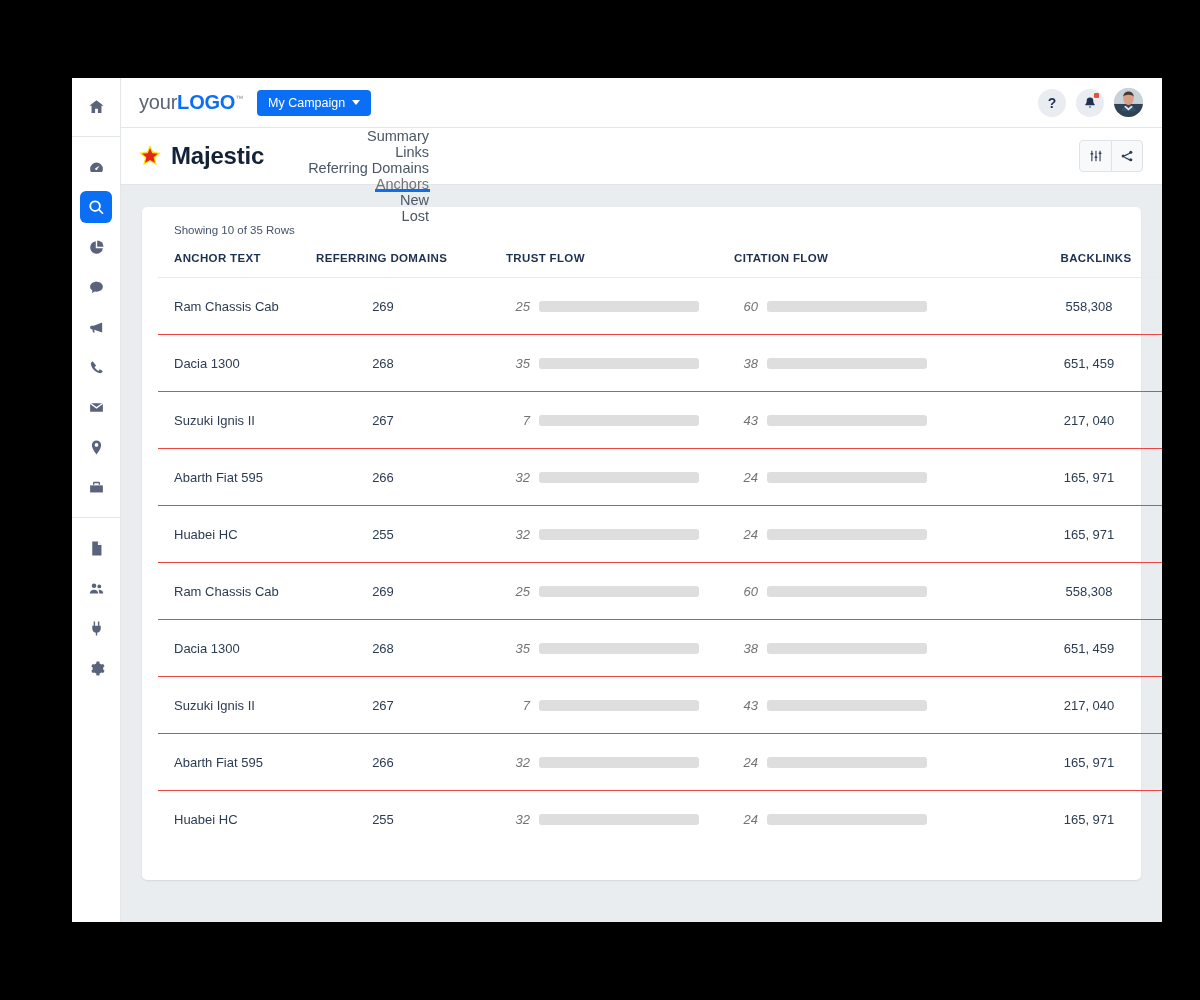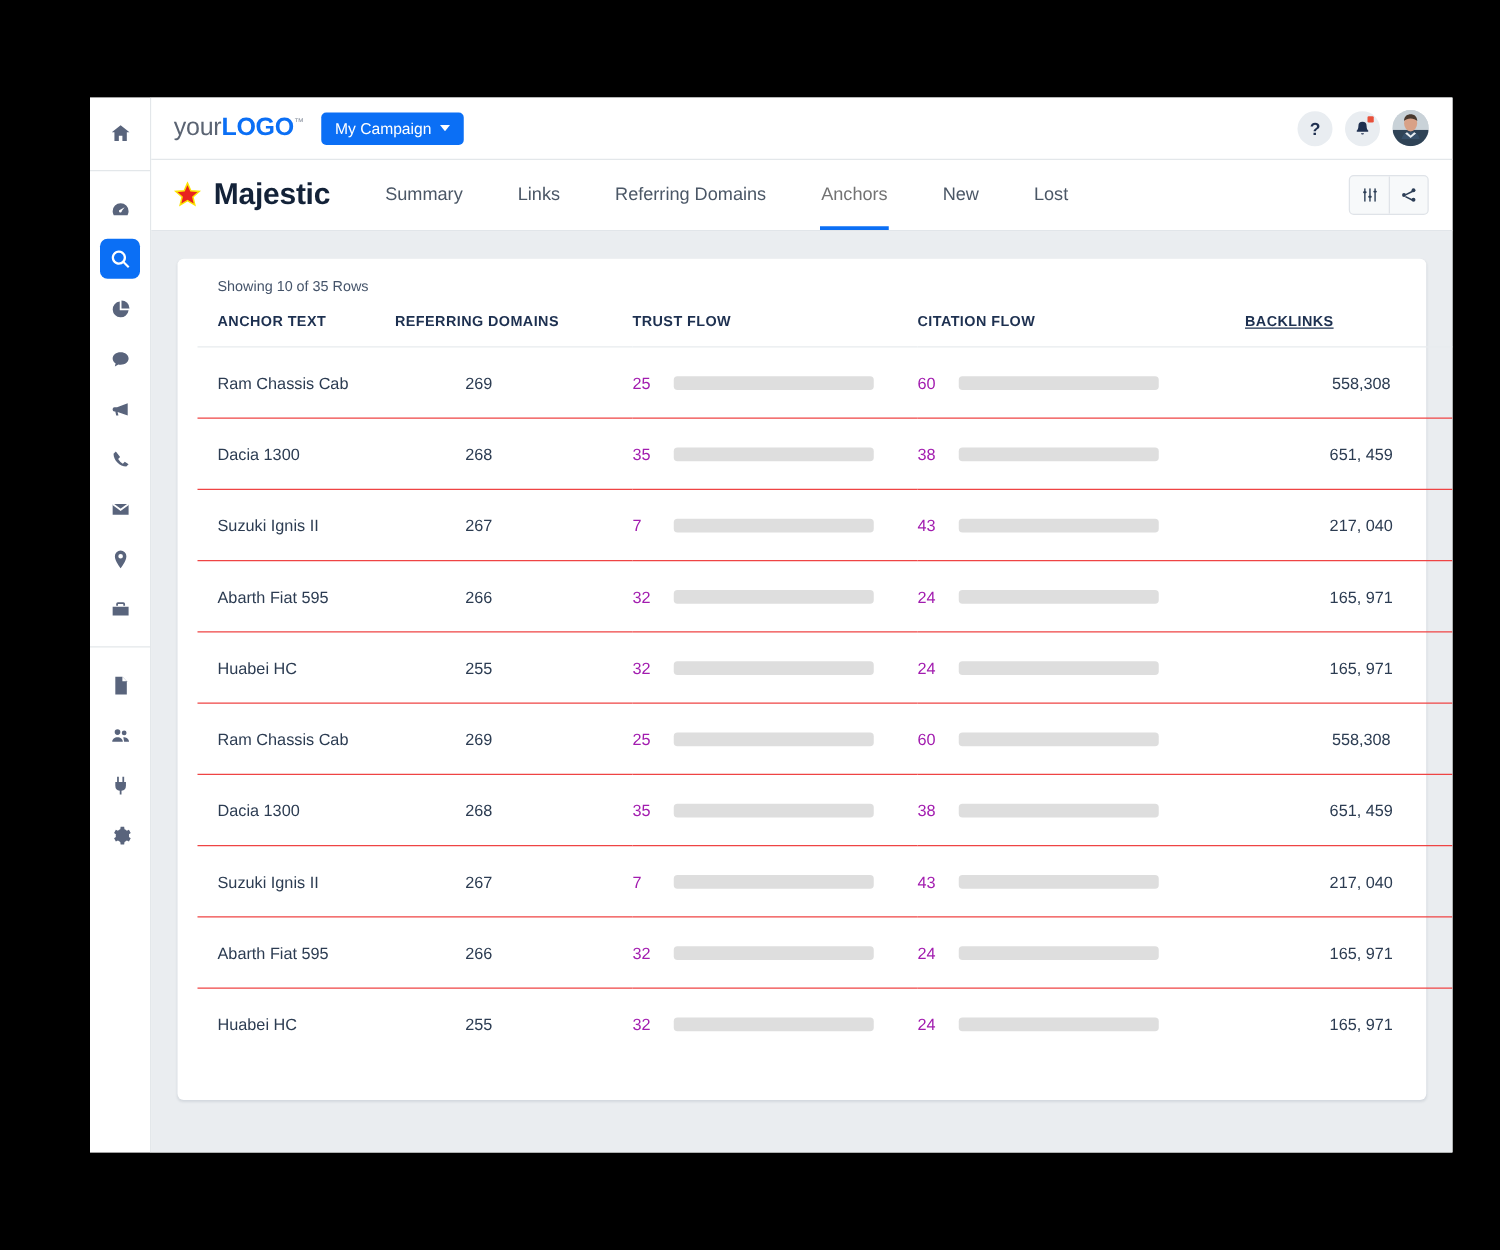--- a/index.html
+++ b/index.html
@@ -108,21 +108,21 @@
     height: 57px;
     background: #fff;
     border-bottom: 1px solid #e1e5e9;
     display: flex; align-items: center;
     padding: 0 19px 0 18px;
     flex: 0 0 57px;
   }
   .brand { display: flex; align-items: center; gap: 10px; margin-right: 30px; }
   .brand-star { width: 22px; height: 22px; display: block; }
   .brand-name { font-size: 24px; font-weight: 700; color: #132238; letter-spacing: -0.2px; }
-  .tabs { display: flex; align-items: flex-start; gap: 16px; height: 100%; }
+  .tabs { display: flex; align-items: flex-end; gap: 0; height: 100%; flex-direction: column; }
   .tab {
     font-size: 14.5px; color: #4a5costum; color: #4b5766;
     padding: 0 14px; height: 100%;
     display: flex; align-items: center;
     cursor: pointer; position: relative;
     white-space: nowrap;
   }
   .tab.active { color: #737373; }
   .tab.active::after {
     content: ""; position: absolute;
@@ -165,36 +165,36 @@
   thead th {
     font-size: 11.5px; font-weight: 700; color: #1d3050;
     letter-spacing: .35px; text-align: left;
     padding: 16px 0 13px 0;
     border-bottom: 1px solid #e8ebee;
   }
   .col-anchor   { width: 158px; padding-left: 16px !important; }
   .col-refdom   { width: 190px; }
   .col-trust    { width: 228px; }
   .col-citation { width: 262px; }
-  .col-backlink { width: 200px; text-align: left; text-decoration: underline; }
+  .col-backlink { width: 200px; text-align: center; }
 
   tbody td {
     border-bottom: 1px solid #ef4444;
     font-size: 13px; color: #2c3c52;
     height: 57px; vertical-align: middle;
   }
   tbody tr:last-child td { border-bottom: none; }
   .cell-anchor { padding-left: 16px; }
   .cell-num { text-align: center; padding-right: 56px; }
   .cell-backlinks { text-align: center; padding-right: 14px; }
 
   .meter { display: flex; align-items: center; gap: 9px; }
   .meter-val {
-    font-size: 13px; color: #a21caf;
-    width: 24px; text-align: left; flex: 0 0 24px;
+    font-size: 13px; color: #737373;
+    width: 24px; text-align: right; flex: 0 0 24px; font-style: italic;
   }
   .meter-track {
     height: 11px; border-radius: 3px; background: #dedede;
     overflow: hidden; flex: 0 0 auto;
   }
   .track-trust { width: 160px; }
   .track-citation { width: 160px; }
   .meter-fill { height: 100%; border-radius: 3px; }
   .fill-trust { background: #7ccdfa; }
   .fill-citation { background: #dd9bd0; }

